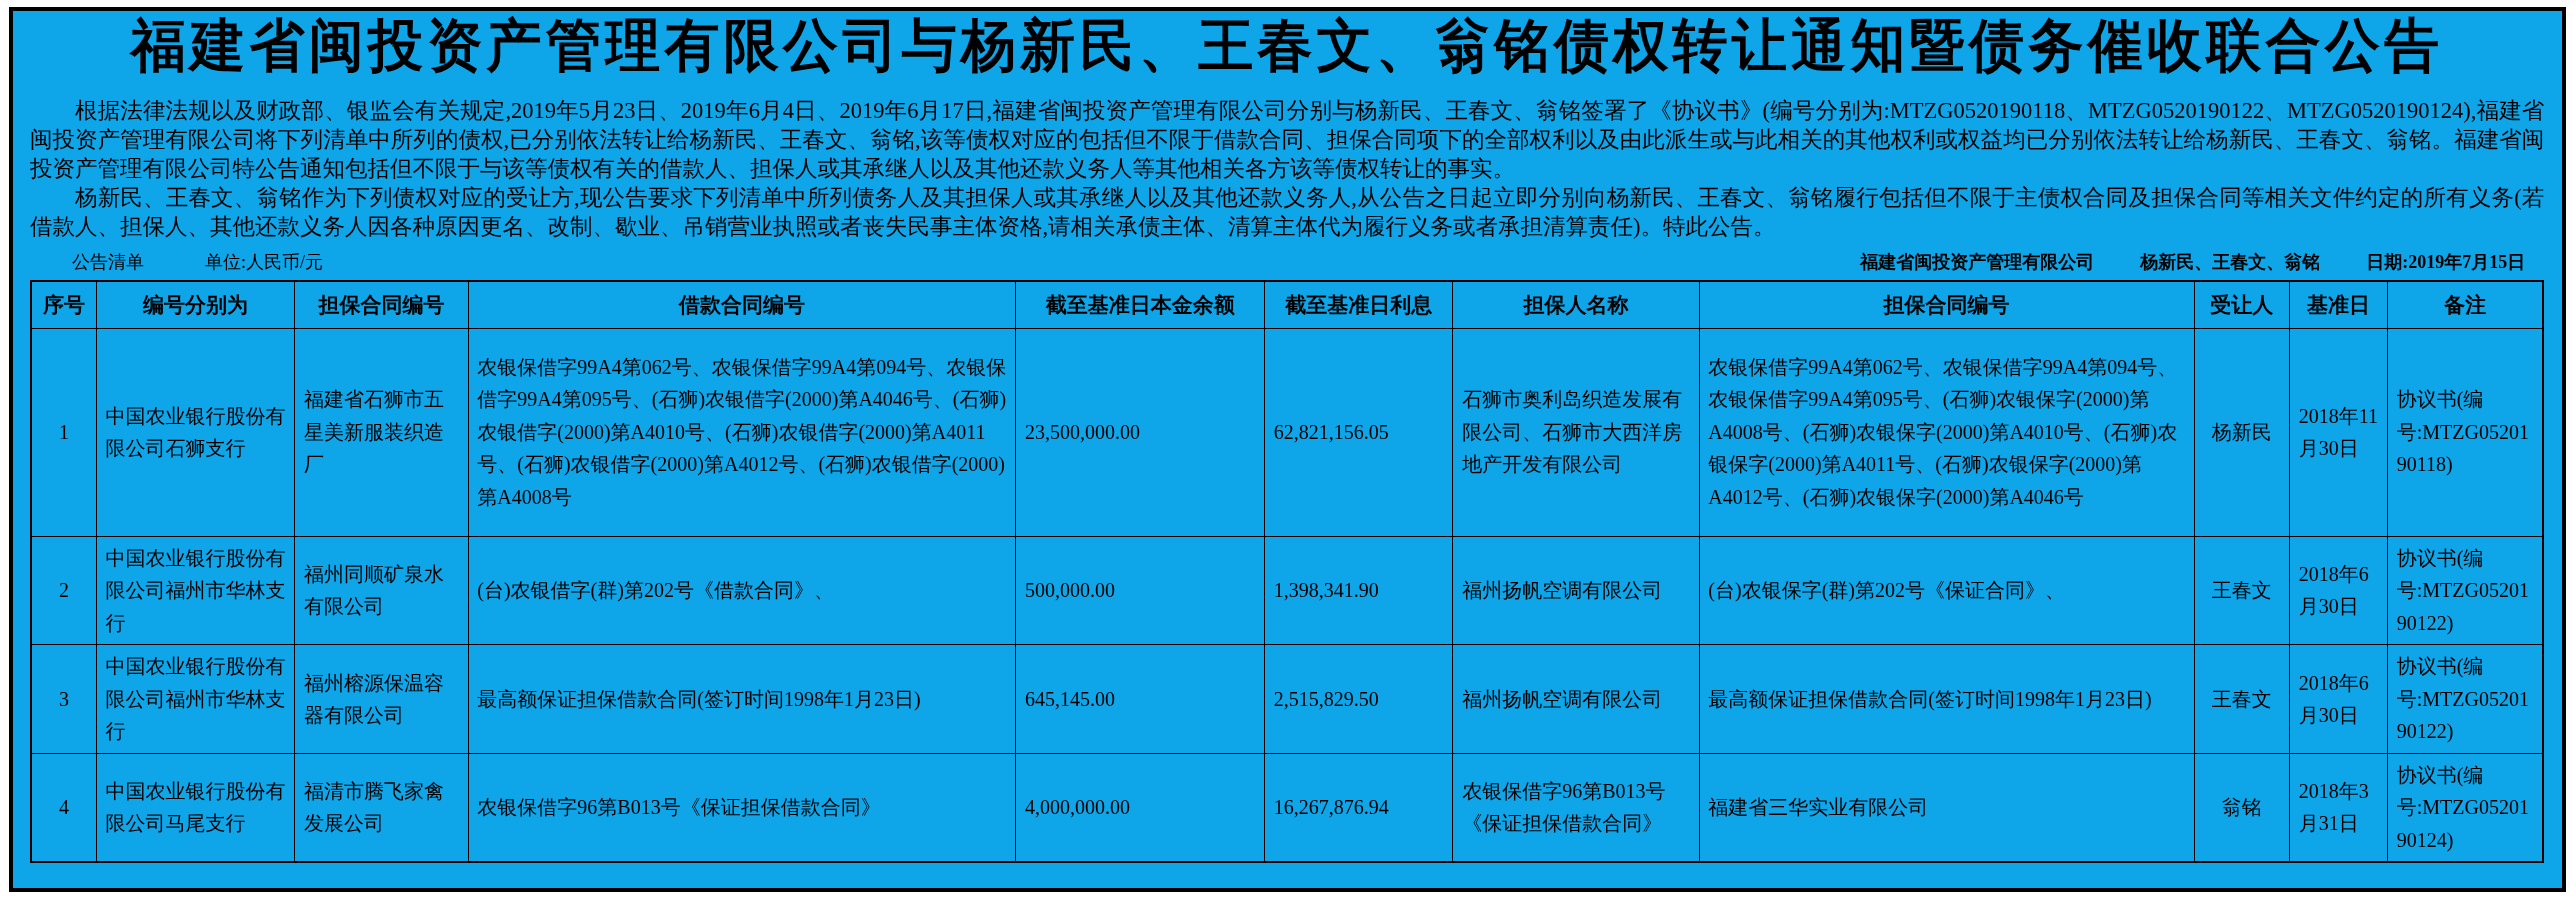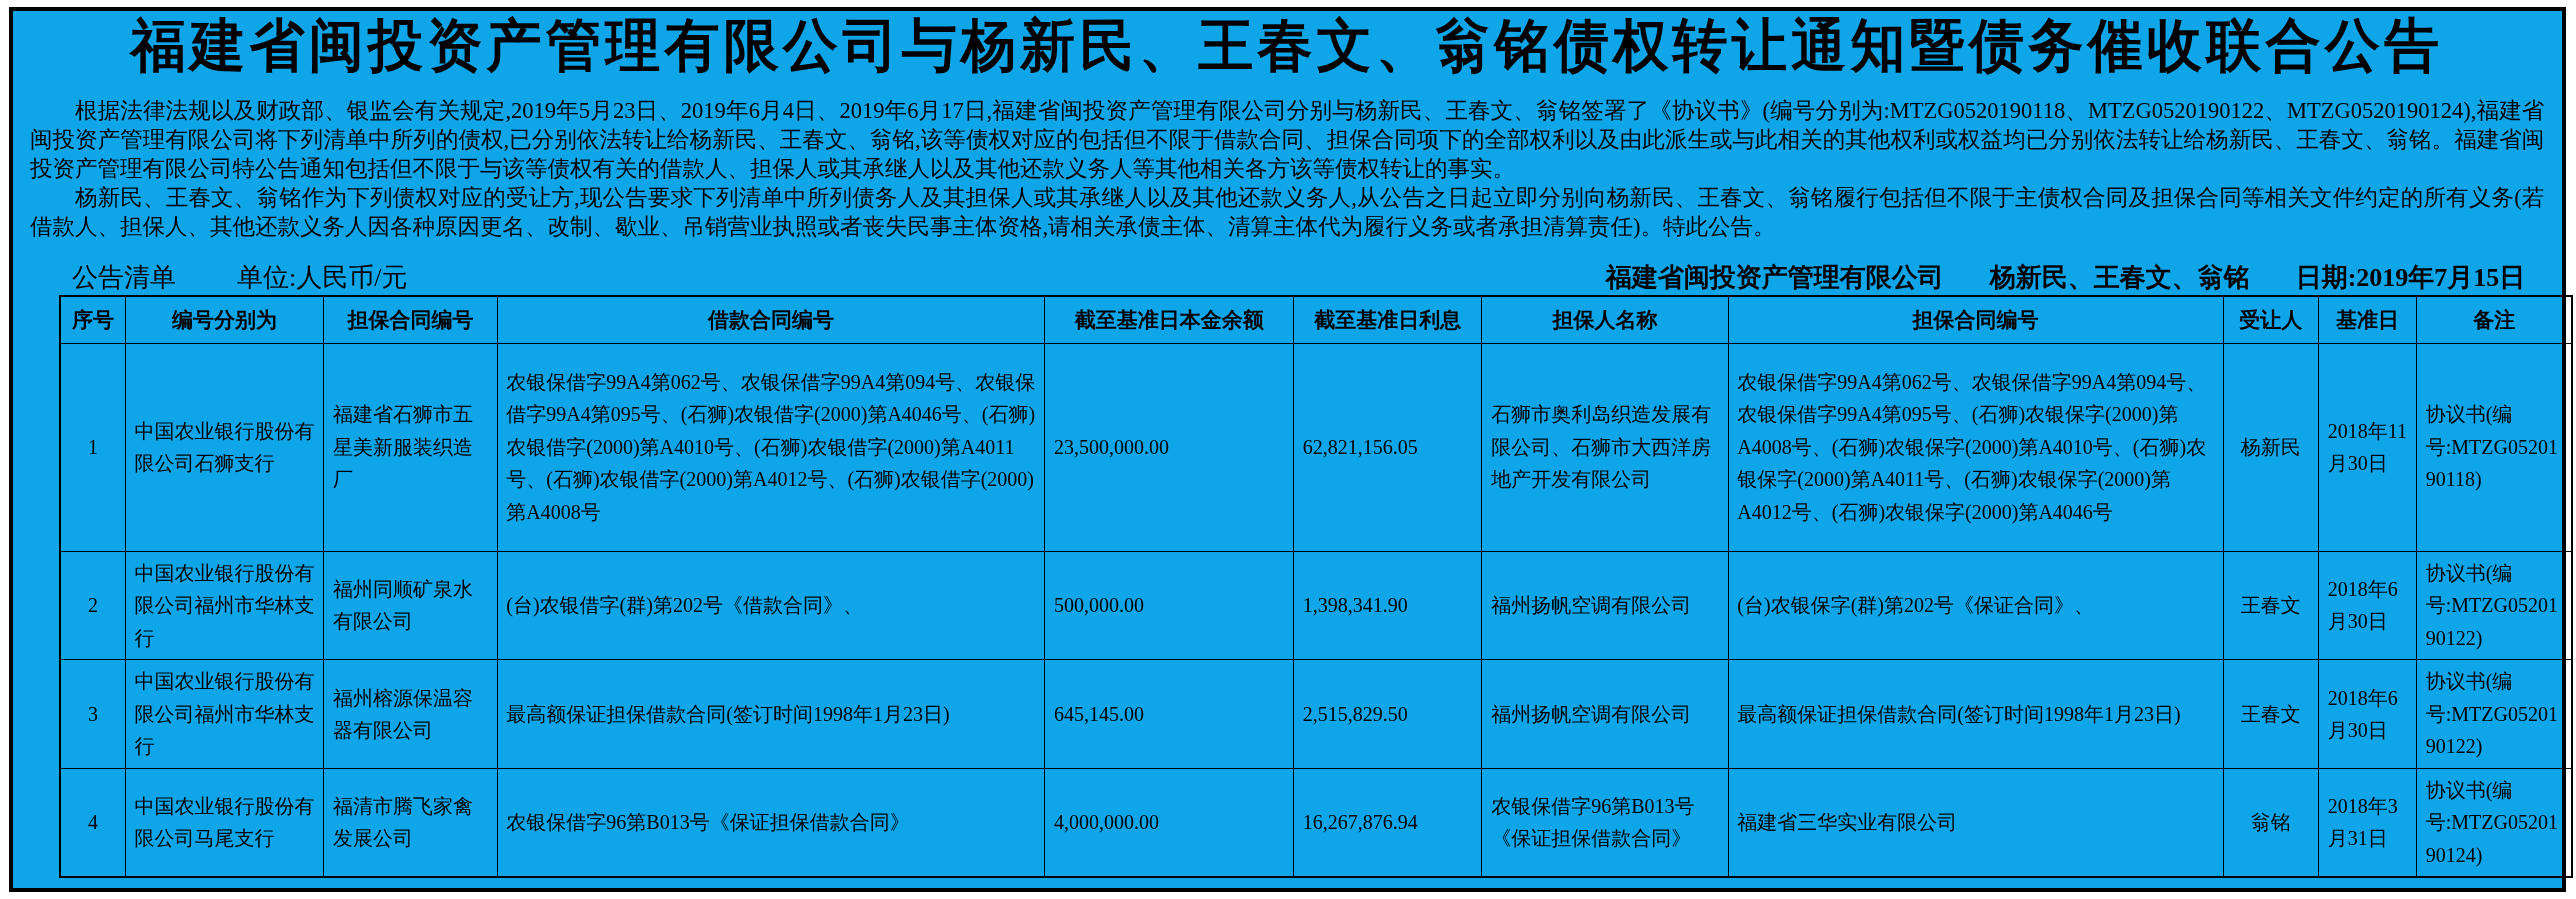--- a/index.html
+++ b/index.html
@@ -28,37 +28,36 @@
     white-space: nowrap;
   }
   .doc-body {
     margin-top: 20px;
     font-size: 22.5px;
     line-height: 29px;
     text-align: justify;
   }
   .doc-body p { text-indent: 45px; }
   .list-header {
-    margin-top: 22px;
+    margin-top: 7px;
     display: flex;
     align-items: center;
     justify-content: space-between;
-    font-size: 26px;
+    font-size: 18px;
     line-height: 29px;
     padding: 0 7px 3.5px 42px;
   }
   .list-header .lh-left { display: flex; gap: 61px; }
   .list-header .lh-right { display: flex; gap: 46px; font-weight: bold; padding-right: 12px; }
   table.announce {
     width: 100%;
     border-collapse: collapse;
     table-layout: fixed;
     border: 2.6px solid #000;
     font-size: 20px;
-    margin-left: 29px;
   }
   table.announce th, table.announce td {
     border: 1.7px solid #000;
     padding: 5.2px 8.7px;
     vertical-align: middle;
     line-height: 1.62;
     word-break: break-word;
     overflow-wrap: anywhere;
   }
   table.announce th {

